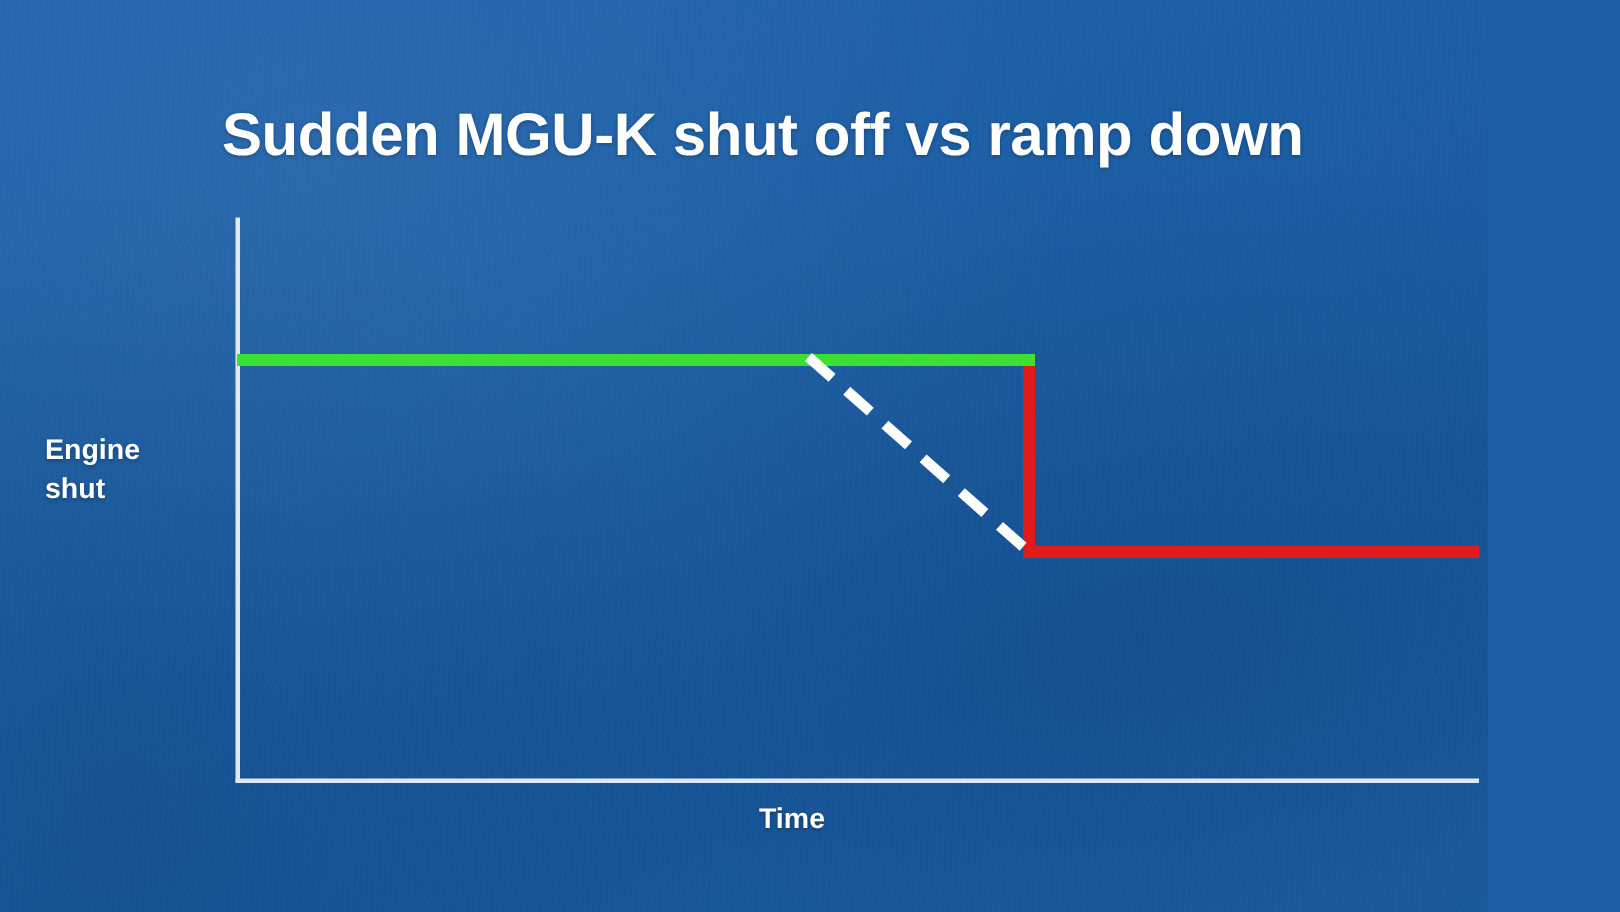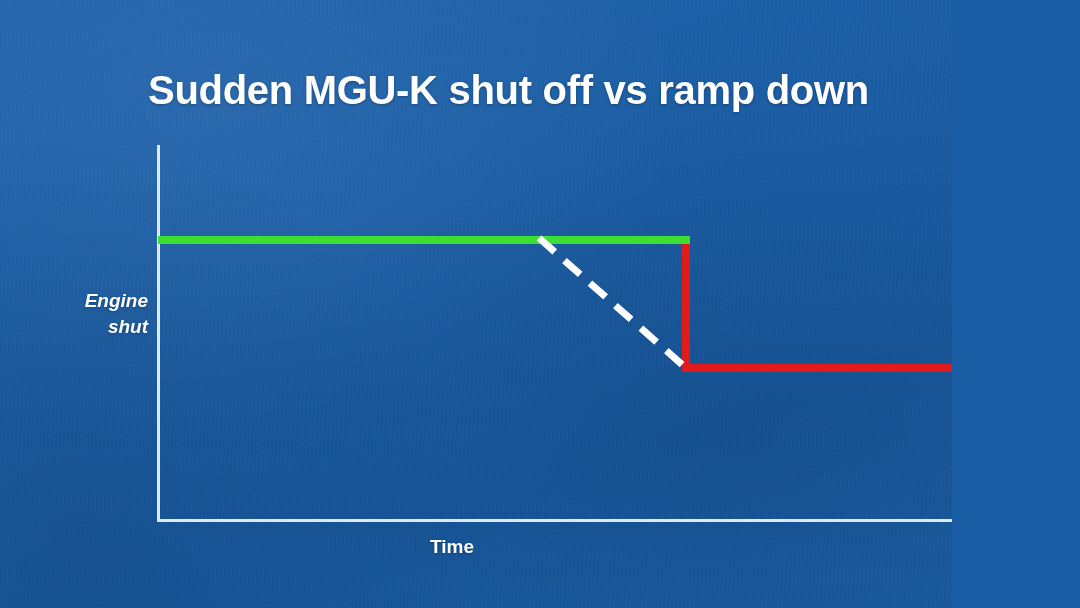--- a/index.html
+++ b/index.html
@@ -17,20 +17,21 @@
     position: relative;
     width: 952px;
     height: 608px;
     background-color: #1b5ea6;
     background-image:
       radial-gradient(ellipse at 22% 18%, rgba(255,255,255,0.055) 0%, rgba(255,255,255,0) 46%),
       radial-gradient(ellipse at 78% 72%, rgba(0,0,0,0.10) 0%, rgba(0,0,0,0) 55%),
       radial-gradient(circle at 8% 88%, rgba(0,0,0,0.10) 0%, rgba(0,0,0,0) 40%),
       linear-gradient(160deg, #2064ae 0%, #1b5ea6 38%, #16589f 72%, #1a5da4 100%);
     overflow: hidden;
+    padding-left: 40px;
   }
   
   #noise {
     position: absolute;
     inset: 0;
     pointer-events: none;
     opacity: 0.5;
     background-image:
       repeating-linear-gradient(37deg, rgba(255,255,255,0.018) 0px, rgba(255,255,255,0.018) 1px, rgba(0,0,0,0.016) 1px, rgba(0,0,0,0.016) 2px),
       repeating-linear-gradient(-52deg, rgba(255,255,255,0.014) 0px, rgba(255,255,255,0.014) 1px, rgba(0,0,0,0.012) 1px, rgba(0,0,0,0.012) 3px),
@@ -46,34 +47,33 @@
     color: #ffffff;
     letter-spacing: -0.3px;
     text-shadow: 0 1px 3px rgba(0,0,0,0.30);
     white-space: nowrap;
   }
   #ylabel {
     position: absolute;
     left: 30px;
     top: 288px;
     width: 118px;
-    text-align: right;
+    text-align: left;
     font-size: 19px;
     font-weight: bold;
     color: #ffffff;
     line-height: 26px;
     text-shadow: 0 1px 3px rgba(0,0,0,0.30);
-    font-style: italic;
   }
   #xlabel {
     position: absolute;
     left: 430px;
     top: 536px;
     width: 120px;
-    text-align: left;
+    text-align: right;
     font-size: 19px;
     font-weight: bold;
     color: #ffffff;
     text-shadow: 0 1px 3px rgba(0,0,0,0.30);
   }
   #plot {
     position: absolute;
     left: 0;
     top: 0;
   }

